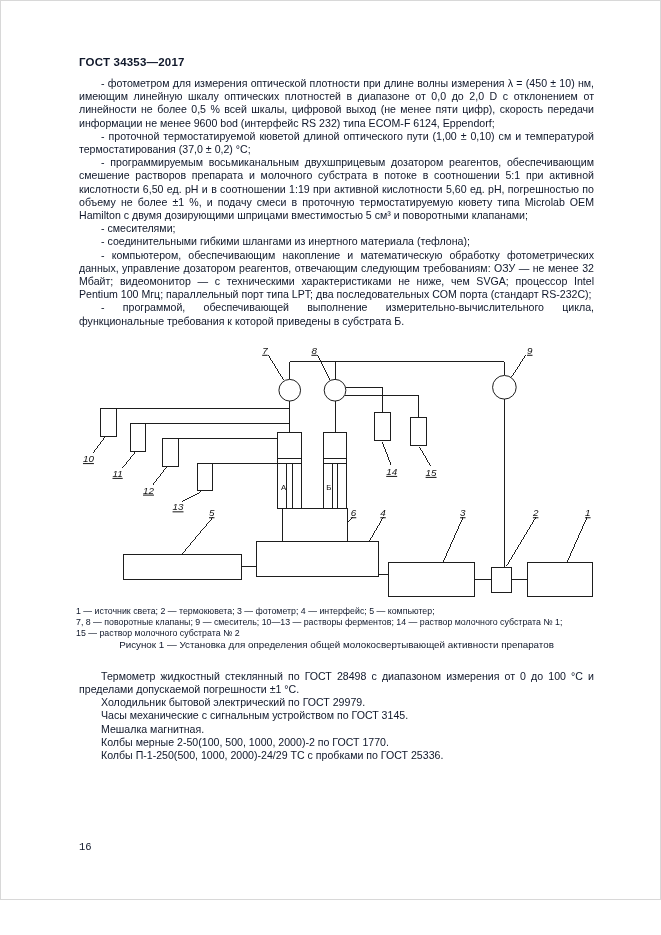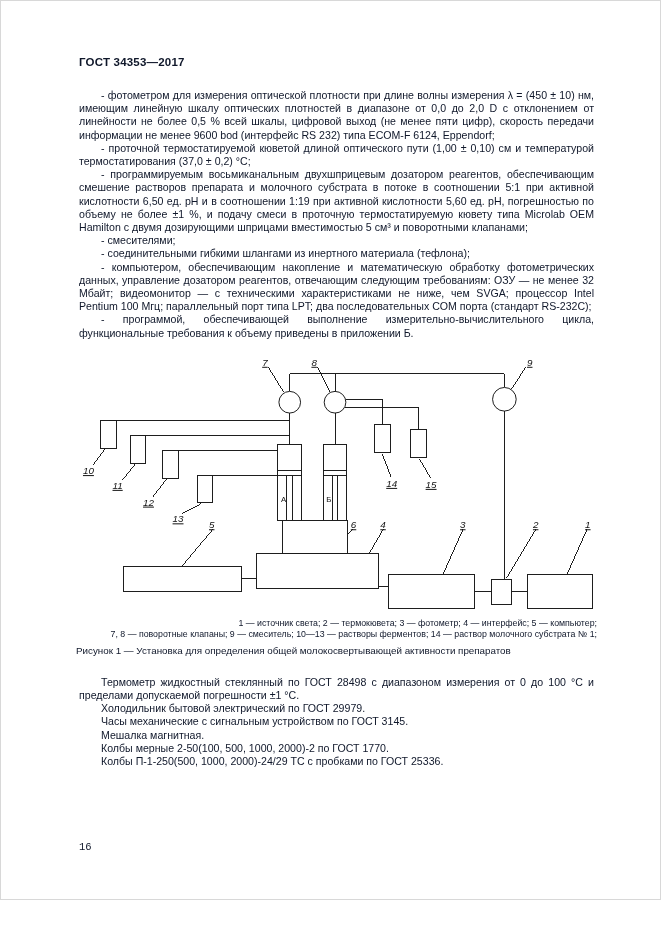--- a/index.html
+++ b/index.html
@@ -9,61 +9,61 @@
     background:#ffffff;
     position:relative;
     margin:0 auto;
     font-family:"Liberation Sans", sans-serif;
     color:#0f172a;
     padding:55px 66px 0 78px;
     overflow:hidden;
     border:1px solid #d8d8d8;
   }
   .doc-header { font-size:11.5px; font-weight:700; letter-spacing:0.2px; }
-  .body-block { margin-top:21px; }
+  .body-block { margin-top:9px; }
   .body-block p {
     font-size:10.6px;
     line-height:13.2px;
     text-align:justify;
     text-indent:22px;
   }
   .figure-block { margin-top:10px; margin-left:-3px; margin-right:-3px; }
   svg.diagram { display:block; margin:0 auto; }
   svg.diagram .ln { stroke:#1a1a1a; stroke-width:1; fill:none; shape-rendering:crispEdges; }
   svg.diagram .box { fill:#ffffff; stroke:#1a1a1a; stroke-width:1; shape-rendering:crispEdges; }
   svg.diagram circle { fill:#ffffff; stroke:#1a1a1a; stroke-width:1; }
   svg.diagram .fig-num {
     font-family:"Liberation Sans", sans-serif;
     font-size:10px; font-style:italic; fill:#111;
     text-decoration:underline;
   }
   svg.diagram .fig-letter {
     font-family:"Liberation Sans", sans-serif;
     font-size:8px; fill:#111;
   }
-  .caption { margin-top:6px; font-size:8.8px; line-height:11px; text-align:right; }
-  .figure-title { margin-top:5px; font-size:9.8px; text-align:left; }
+  .caption { margin-top:6px; font-size:8.8px; line-height:11px; text-align:left; }
+  .figure-title { margin-top:0; font-size:9.8px; text-align:center; }
   .body-block2 { margin-top:20px; }
   .page-number { position:absolute; left:78px; top:840px; font-size:10.5px;font-family:Liberation Mono, monospace; }
 </style>
 </head>
 <body>
 
 <div class="page">
 
   <div class="doc-header">ГОСТ 34353—2017</div>
 
   <div class="body-block">
     <p>- фотометром для измерения оптической плотности при длине волны измерения λ = (450 ± 10) нм, имеющим линейную шкалу оптических плотностей в диапазоне от 0,0 до 2,0 D с отклонением от линейности не более 0,5 % всей шкалы, цифровой выход (не менее пяти цифр), скорость передачи информации не менее 9600 bod (интерфейс RS 232) типа ECOM-F 6124, Eppendorf;</p>
     <p>- проточной термостатируемой кюветой длиной оптического пути (1,00 ± 0,10) см и температурой термостатирования (37,0 ± 0,2) °С;</p>
     <p>- программируемым восьмиканальным двухшприцевым дозатором реагентов, обеспечивающим смешение растворов препарата и молочного субстрата в потоке в соотношении 5:1 при активной кислотности 6,50 ед. pH и в соотношении 1:19 при активной кислотности 5,60 ед. pH, погрешностью по объему не более ±1 %, и подачу смеси в проточную термостатируемую кювету типа Microlab OEM Hamilton с двумя дозирующими шприцами вместимостью 5 см³ и поворотными клапанами;</p>
     <p>- смесителями;</p>
     <p>- соединительными гибкими шлангами из инертного материала (тефлона);</p>
     <p>- компьютером, обеспечивающим накопление и математическую обработку фотометрических данных, управление дозатором реагентов, отвечающим следующим требованиям: ОЗУ — не менее 32 Мбайт; видеомонитор — с техническими характеристиками не ниже, чем SVGA; процессор Intel Pentium 100 Мгц; параллельный порт типа LPT; два последовательных COM порта (стандарт RS-232C);</p>
-    <p>- программой, обеспечивающей выполнение измерительно-вычислительного цикла, функциональные требования к объему приведены в приложении Б.</p>
+    <p>- программой, обеспечивающей выполнение измерительно-вычислительного цикла, функциональные требования к которой приведены в субстрата Б.</p>
   </div>
 
   <div class="figure-block">
     <svg class="diagram" width="512" height="262" viewBox="0 0 520 266" xmlns="http://www.w3.org/2000/svg">
 
       <g>
         <path class="ln" d="M212,42 V24 M258,42 V24 M212,24 H430 M430,24 V38"></path>
         <path class="ln" d="M212,64 V96 M258,64 V96"></path>
         <path class="ln" d="M28,72 H212 M58,87 H212 M91,102 H200 M126,127 H200"></path>
         <path class="ln" d="M306,76 V50 H269 M343,81 V58 H268"></path>
@@ -129,20 +129,21 @@
         <text class="fig-num" x="459" y="181">2</text>
         <text class="fig-num" x="512" y="181">1</text>
         <text class="fig-letter" x="203" y="154">А</text>
         <text class="fig-letter" x="249" y="154">Б</text>
       </g>
     </svg>
 
     <div class="caption">
       <div>1 — источник света; 2 — термокювета; 3 — фотометр; 4 — интерфейс; 5 — компьютер;</div>
       <div>7, 8 — поворотные клапаны; 9 — смеситель; 10—13 — растворы ферментов; 14 — раствор молочного субстрата № 1;</div>
+      <div>15 — раствор молочного субстрата № 2</div>
     </div>
 
     <div class="figure-title">Рисунок 1 — Установка для определения общей молокосвертывающей активности препаратов</div>
   </div>
 
   <div class="body-block body-block2">
     <p>Термометр жидкостный стеклянный по ГОСТ 28498 с диапазоном измерения от 0 до 100 °С и пределами допускаемой погрешности ±1 °С.</p>
     <p>Холодильник бытовой электрический по ГОСТ 29979.</p>
     <p>Часы механические с сигнальным устройством по ГОСТ 3145.</p>
     <p>Мешалка магнитная.</p>

